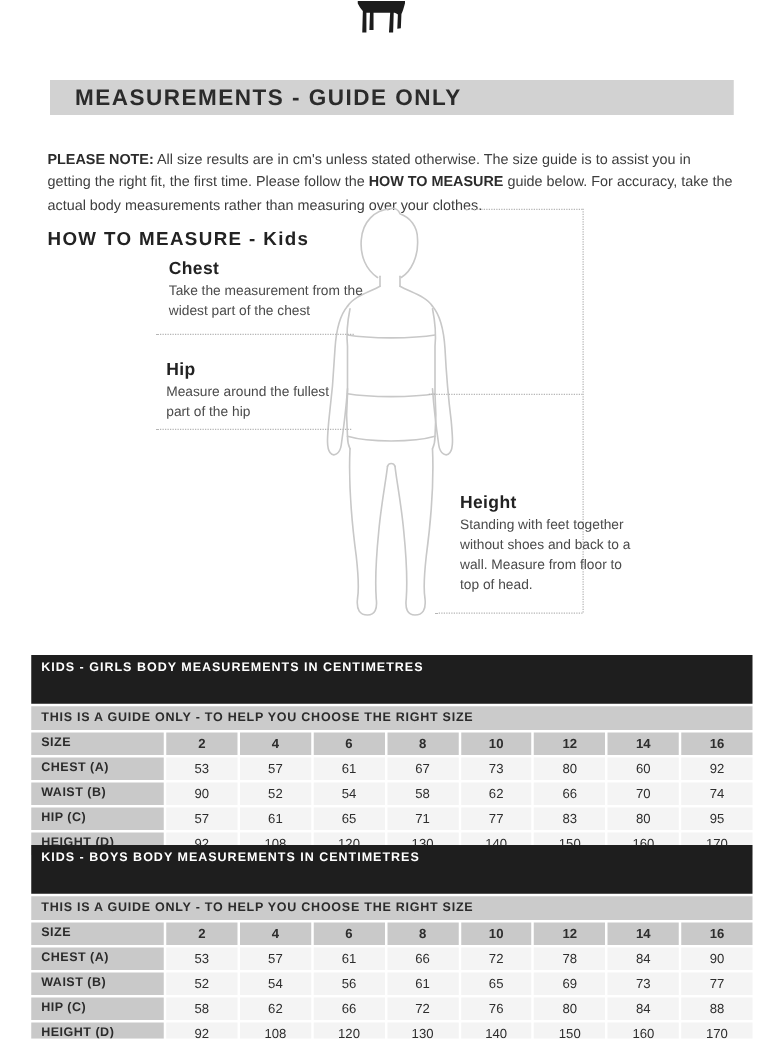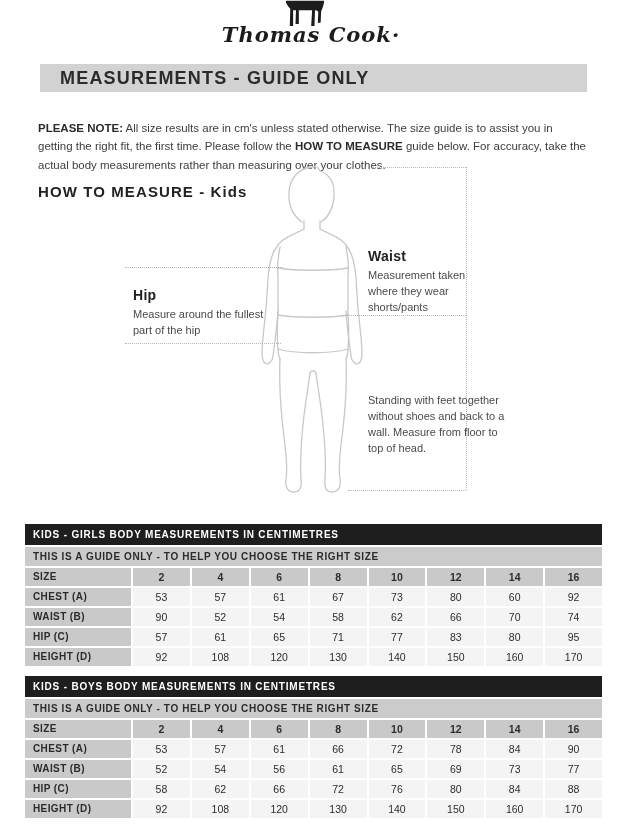--- a/index.html
+++ b/index.html
@@ -30,39 +30,38 @@
 
   .dot-h{position:absolute;border-top:1px dotted #b5b5b5;height:0;}
   .dot-v{position:absolute;border-left:1px dotted #b5b5b5;width:0;}
 
   .m-label{position:absolute;}
   .m-label h3{margin:0 0 4px 0;font-size:14px;font-weight:bold;color:#222222;letter-spacing:.3px;}
   .m-label p{margin:0;font-size:11px;line-height:1.45;color:#4a4a4a;}
 
   
   .size-table{position:absolute;left:25px;width:577px;}
-  .t-title{height:21px;line-height:21px;background:#1e1e1e;color:#ffffff;font-size:10px;
+  .t-title{height:39px;line-height:21px;background:#1e1e1e;color:#ffffff;font-size:10px;
            font-weight:bold;letter-spacing:.8px;padding-left:8px;box-sizing:border-box;}
   .t-subtitle{margin-top:2px;height:19px;line-height:19px;background:#cbcbcb;color:#2b2b2b;
               font-size:10px;font-weight:bold;letter-spacing:.6px;padding-left:8px;box-sizing:border-box;}
   .trow{display:flex;gap:2px;margin-top:2px;}
   .tcell{height:18px;line-height:18px;font-size:10.5px;text-align:center;background:#f4f4f4;flex:1;color:#2d2d2d;}
   .tcell.lbl{flex:none;width:106px;text-align:left;padding-left:8px;box-sizing:border-box;
              background:#c9c9c9;font-weight:bold;font-size:10px;letter-spacing:.4px;color:#2b2b2b;}
   .trow.head .tcell{background:#c9c9c9;font-weight:bold;}
 </style>
 </head>
 <body>
 
 <div class="page">
 
   <svg class="logo-horse" viewBox="0 0 40 30" aria-hidden="true">
     <path fill="#1c1c1c" d="M0,0 L40,0 L40,2 C39,6 38,9 37,11 L36.5,23 L33.5,23.5 L34,11.5 C33,10.5 31.5,10 30.5,10 L30,26.5 L26.5,26.5 L27.5,10 L13.5,10 L13.5,24.5 L10,24.5 L10.5,10 C9.5,10 8.5,10 7.5,10 L7.5,26.5 L4,26.5 L4.5,8.5 C2.5,6.5 1,3.5 0,2 Z"></path>
   </svg>
-  <div class="logo-script">Thomas Cook·</div>
 
   <div class="header-bar">
     <span>MEASUREMENTS - GUIDE ONLY</span>
   </div>
 
   <p class="note"><b>PLEASE NOTE:</b><span>  All size results are in cm's unless stated otherwise. The size guide is to assist you in getting the right fit, the first time. Please follow the </span><b>HOW TO MEASURE</b><span> guide below. For accuracy, take the actual body measurements rather than measuring over your clothes.</span></p>
 
   <h2 class="htm-title">HOW TO MEASURE - Kids</h2>
 
   <svg class="figure-svg" viewBox="0 0 140 332" aria-hidden="true">
@@ -83,29 +82,30 @@
     <path d="M65,208 C66,205 70,205 71,208"></path>
   </svg>
 
   <div class="dot-h" style="left:125px;top:267px;width:158px;"></div>
   <div class="dot-h" style="left:125px;top:343px;width:156px;"></div>
   <div class="dot-h" style="left:343px;top:315px;width:123px;"></div>
   <div class="dot-h" style="left:372px;top:167px;width:94px;"></div>
   <div class="dot-h" style="left:348px;top:490px;width:118px;"></div>
   <div class="dot-v" style="left:466px;top:167px;height:323px;"></div>
 
+  <div class="m-label" style="left:135px;top:206px;width:180px;">
+    <h3>Chest</h3>
+    <p>Take the measurement from the widest part of the chest</p>
+  </div>
   <div class="m-label" style="left:133px;top:287px;width:142px;">
     <h3>Hip</h3>
     <p>Measure around the fullest part of the hip</p>
   </div>
-  <div class="m-label" style="left:368px;top:248px;width:126px;">
-    <h3>Waist</h3>
-    <p>Measurement taken where they wear shorts/pants</p>
-  </div>
   <div class="m-label" style="left:368px;top:393px;width:138px;">
+    <h3>Height</h3>
     <p>Standing with feet together without shoes and back to a wall. Measure from floor to top of head.</p>
   </div>
 
   <div class="size-table" id="table-0" style="top:524px;">
       <div class="t-title">KIDS - GIRLS BODY MEASUREMENTS IN CENTIMETRES</div>
       <div class="t-subtitle">THIS IS A GUIDE ONLY - TO HELP YOU CHOOSE THE RIGHT SIZE</div>
       <div class="trow head">
         <div class="tcell lbl">SIZE</div>
         <div class="tcell">2</div>
         <div class="tcell">4</div>

